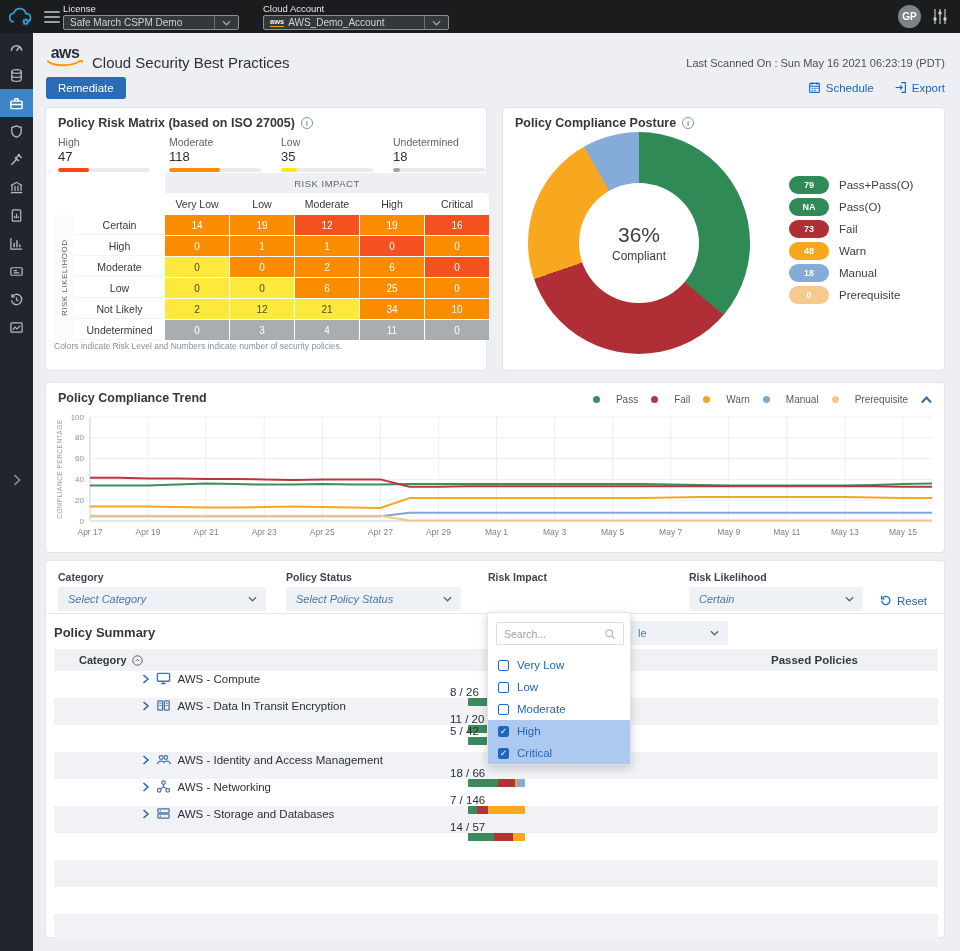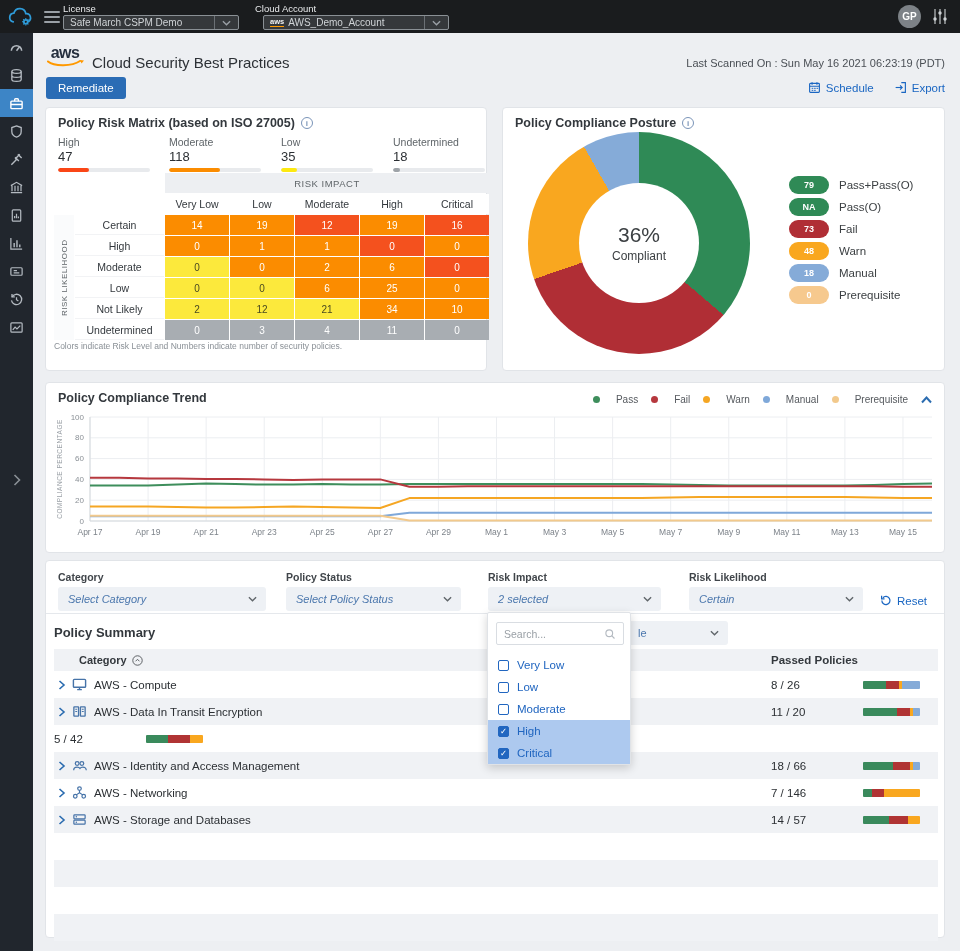--- a/index.html
+++ b/index.html
@@ -96,21 +96,21 @@
   .ps-hidden-select .txt { flex:1; padding-left:37px; }
   .ps-hidden-select .chev { padding-right:9px; color:#5f6569; display:flex; }
   .ps-search { position:absolute; left:685px; top:60px; width:211px; height:24px; background:#eef1f5; border-radius:3px; display:flex; align-items:center; gap:9px; padding:0 10px; }
   .ps-search svg { width:13px; height:13px; color:#1a66c2; flex:none; }
   .ps-search input { border:none; background:transparent; outline:none; font-size:11.5px; color:#3c4043; font-family:inherit; width:100%; }
   .ps-search input::placeholder { color:#8b9199; }
   .ps-table { position:absolute; left:8px; top:88px; width:884px; }
   .pt-hdr { height:22px; background:#f0f2f5; display:flex; align-items:center; font-size:11px; font-weight:bold; color:#33383d; }
   .pt-hdr .c-cat { padding-left:25px; display:flex; align-items:center; gap:5px; }
   .pt-hdr .sort-ic { width:11px; height:11px; color:#55595e; display:inline-flex; }
-  .pt-row { height:27px; display:flex; align-items:center; font-size:11.5px; color:#2b2f33; }
+  .pt-row { height:27px; display:flex; align-items:center; font-size:11.5px; color:#2b2f33;flex-direction:column; }
   .pt-row.alt { background:#f0f2f5; }
   .pt-row .chev { width:18px; padding-left:4px; color:#2b6cb0; display:flex; }
   .pt-row .cat-ic { width:15px; height:15px; color:#4673a8; margin-right:7px; }
   .col-cat { flex:none; width:717px; display:flex; align-items:center; }
   .col-passed { flex:none; width:92px; font-size:11.5px; }
   .col-bar { flex:none; display:flex; align-items:center; }
   .mini-bar { width:57px; height:8px; border-radius:1px; overflow:hidden; display:flex; }
   .mini-bar div { height:8px; }
 
   
@@ -150,21 +150,21 @@
       </div>
     <div class="tb-label" style="left:63px">License</div>
     <div class="tb-select" style="left:63px; width:176px">
       <div class="txt">Safe March CSPM Demo</div>
       <div class="chev">
           <svg width="9" height="6" viewBox="0 0 10 6">
             <path d="M1 1l4 4 4-4" fill="none" stroke="currentColor" stroke-width="1.5"></path>
           </svg>
         </div>
     </div>
-    <div class="tb-label" style="left:255px">Cloud Account</div>
+    <div class="tb-label" style="left:263px">Cloud Account</div>
     <div class="tb-select" style="left:263px; width:186px">
       <div class="txt">
           <span class="aws-mini">aws</span>
           <span>AWS_Demo_Account</span>
         </div>
       <div class="chev">
           <svg width="9" height="6" viewBox="0 0 10 6">
             <path d="M1 1l4 4 4-4" fill="none" stroke="currentColor" stroke-width="1.5"></path>
           </svg>
         </div>
@@ -510,28 +510,20 @@
             <div class="txt">Select Policy Status</div>
             <div class="chev">
               <svg width="9" height="6" viewBox="0 0 10 6">
                 <path d="M1 1l4 4 4-4" fill="none" stroke="currentColor" stroke-width="1.5"></path>
               </svg>
             </div>
           </div>
         </div>
         <div class="filter-group" style="left: 442px; width: 173px;">
           <div class="fg-label">Risk Impact</div>
-          <div class="fg-select">
-            <div class="txt">2 selected</div>
-            <div class="chev">
-              <svg width="9" height="6" viewBox="0 0 10 6">
-                <path d="M1 1l4 4 4-4" fill="none" stroke="currentColor" stroke-width="1.5"></path>
-              </svg>
-            </div>
-          </div>
         </div>
         <div class="filter-group" style="left: 643px; width: 174px;">
           <div class="fg-label">Risk Likelihood</div>
           <div class="fg-select">
             <div class="txt">Certain</div>
             <div class="chev">
               <svg width="9" height="6" viewBox="0 0 10 6">
                 <path d="M1 1l4 4 4-4" fill="none" stroke="currentColor" stroke-width="1.5"></path>
               </svg>
             </div>

